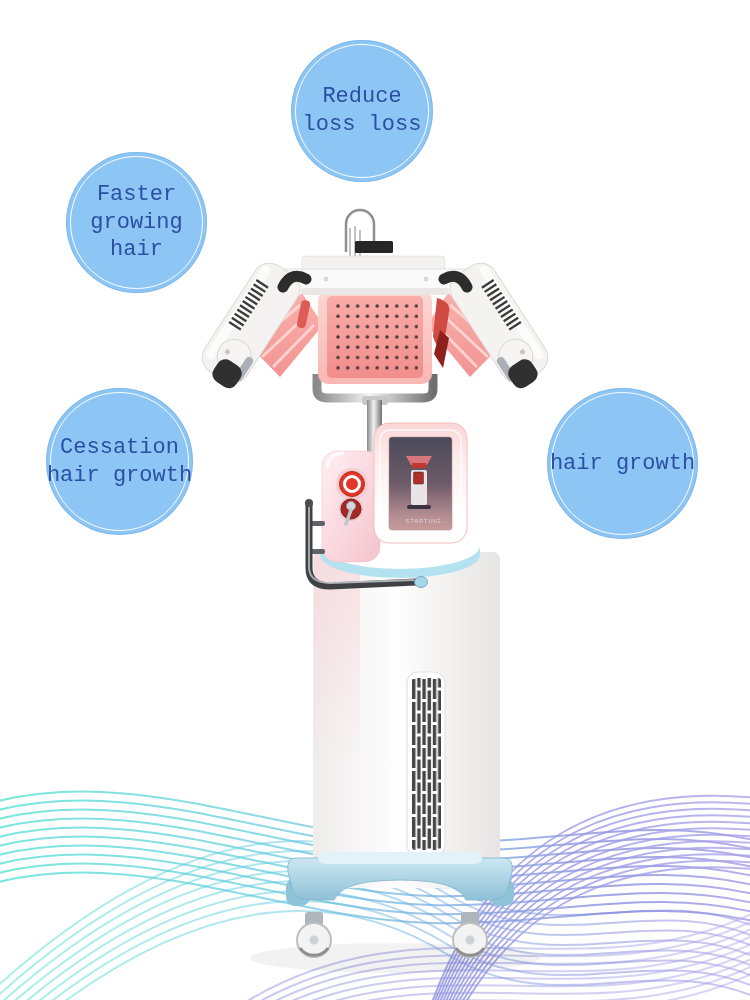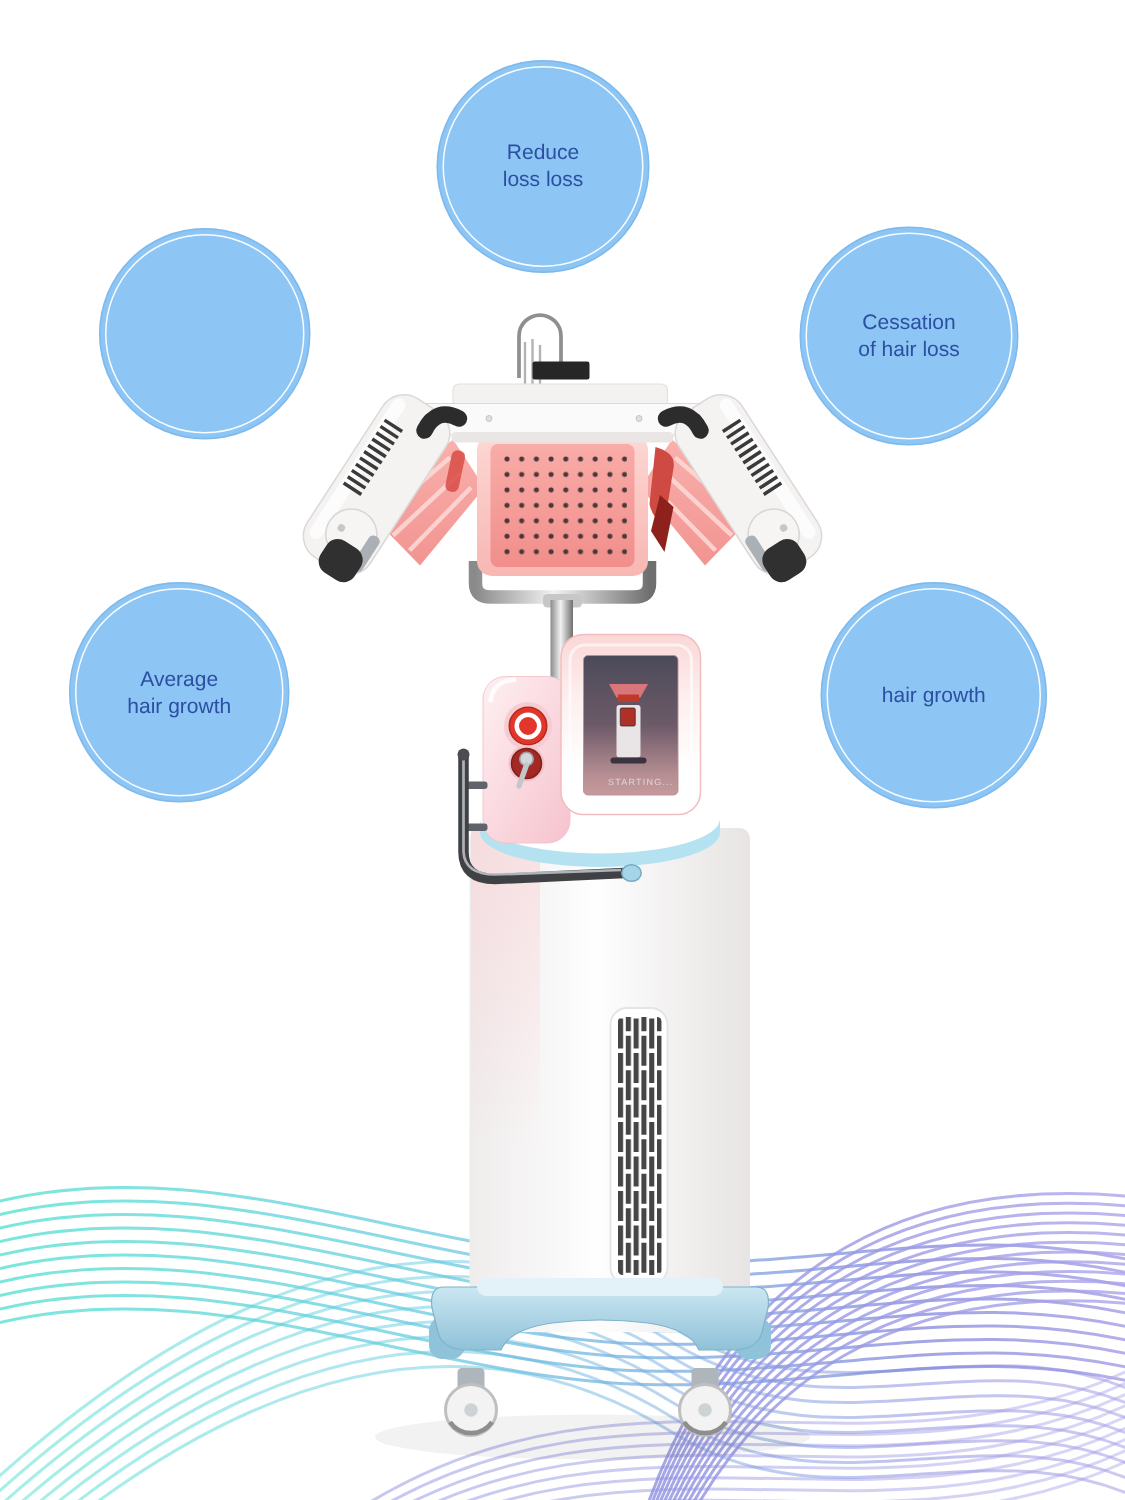--- a/index.html
+++ b/index.html
@@ -18,23 +18,23 @@
     background:var(--bubble-fill);
     display:flex;align-items:center;justify-content:center;text-align:center;
     box-shadow:inset 0 0 0 1px rgba(96,160,222,.35);
   }
   .bubble .ring{
     position:absolute;inset:4px;border:1.6px solid rgba(255,255,255,.95);
     border-radius:50%;
   }
   .bubble .txt{
     position:relative;z-index:1;
-    font-family:Liberation Sans, sans-serif;
+    font-family:Liberation Mono, monospace;
     color:var(--bubble-text);
-    font-size:14px;line-height:1.27;font-weight:500;
+    font-size:22px;line-height:1.27;font-weight:500;
   }
   .bubble .txt span{display:block;}
 </style>
 </head>
 <body>
 
 <div class="stage">
 
 <svg class="machine" viewBox="0 0 750 1000" xmlns="http://www.w3.org/2000/svg">
   <defs>
@@ -284,34 +284,31 @@
 <div class="bubble" style="left:291px;top:40px;width:142px;height:142px;">
   <div class="ring"></div>
   <div class="txt">
     <span>Reduce</span>
     <span>loss loss</span>
   </div>
 </div>
 
 <div class="bubble" style="left:66px;top:152px;width:141px;height:141px;">
   <div class="ring"></div>
-</div>
-
-<div class="bubble" style="left:533px;top:151px;width:146px;height:146px;">
+  <div class="txt">
+    <span>Faster</span>
+    <span>growing hair</span>
+  </div>
+</div>
+
+
+<div class="bubble" style="left:46px;top:388px;width:147px;height:147px;">
   <div class="ring"></div>
   <div class="txt">
     <span>Cessation</span>
-    <span>of hair loss</span>
-  </div>
-</div>
-
-<div class="bubble" style="left:46px;top:388px;width:147px;height:147px;">
-  <div class="ring"></div>
-  <div class="txt">
-    <span>Average</span>
     <span>hair growth</span>
   </div>
 </div>
 
 <div class="bubble" style="left:547px;top:388px;width:151px;height:151px;">
   <div class="ring"></div>
   <div class="txt">
     <span>hair growth</span>
   </div>
 </div>

